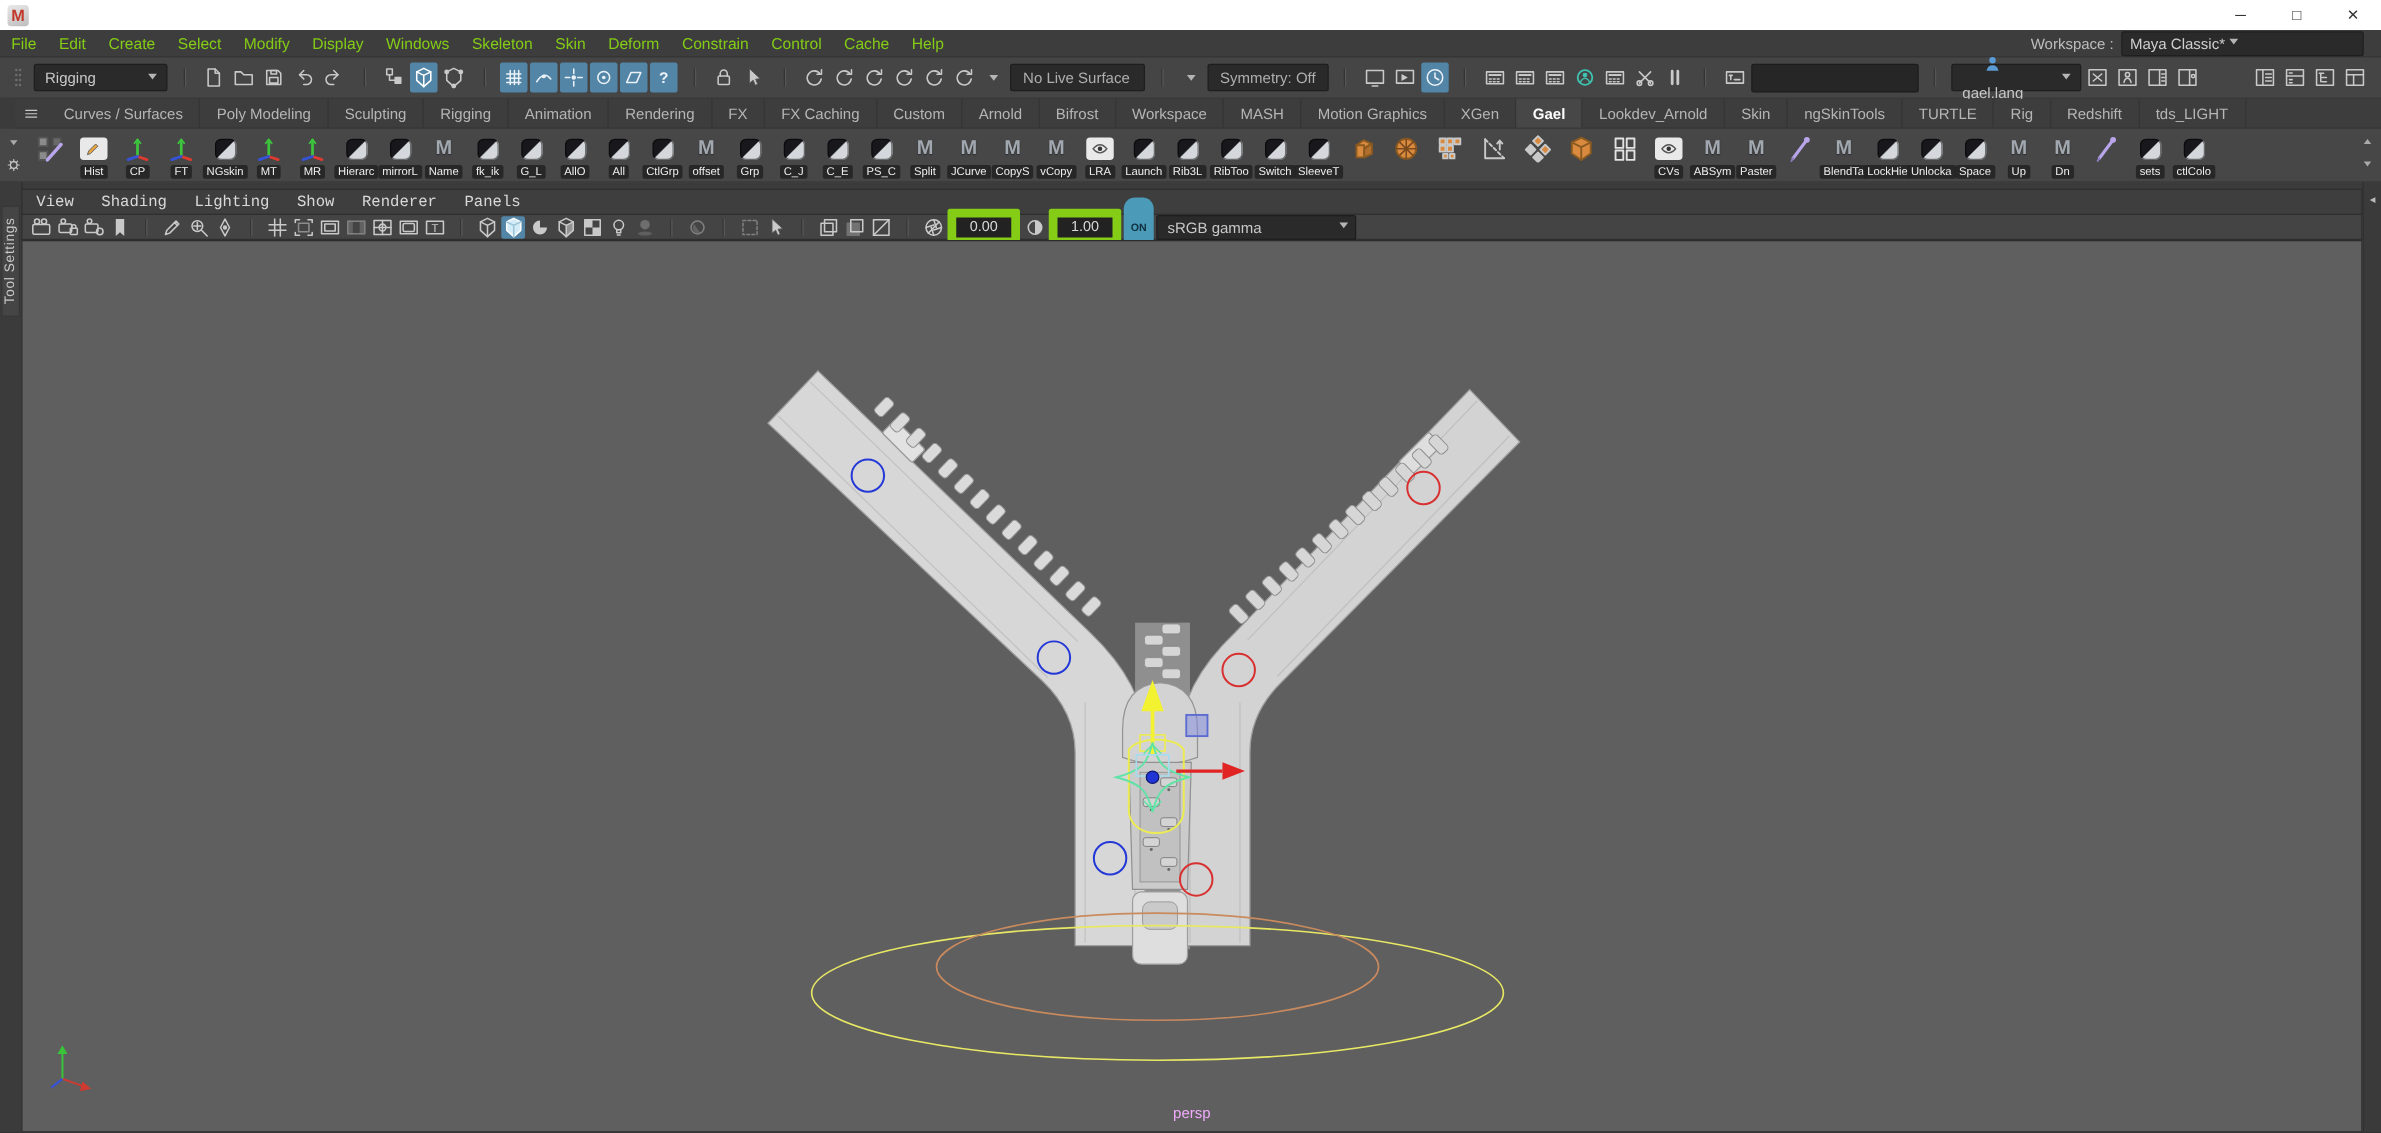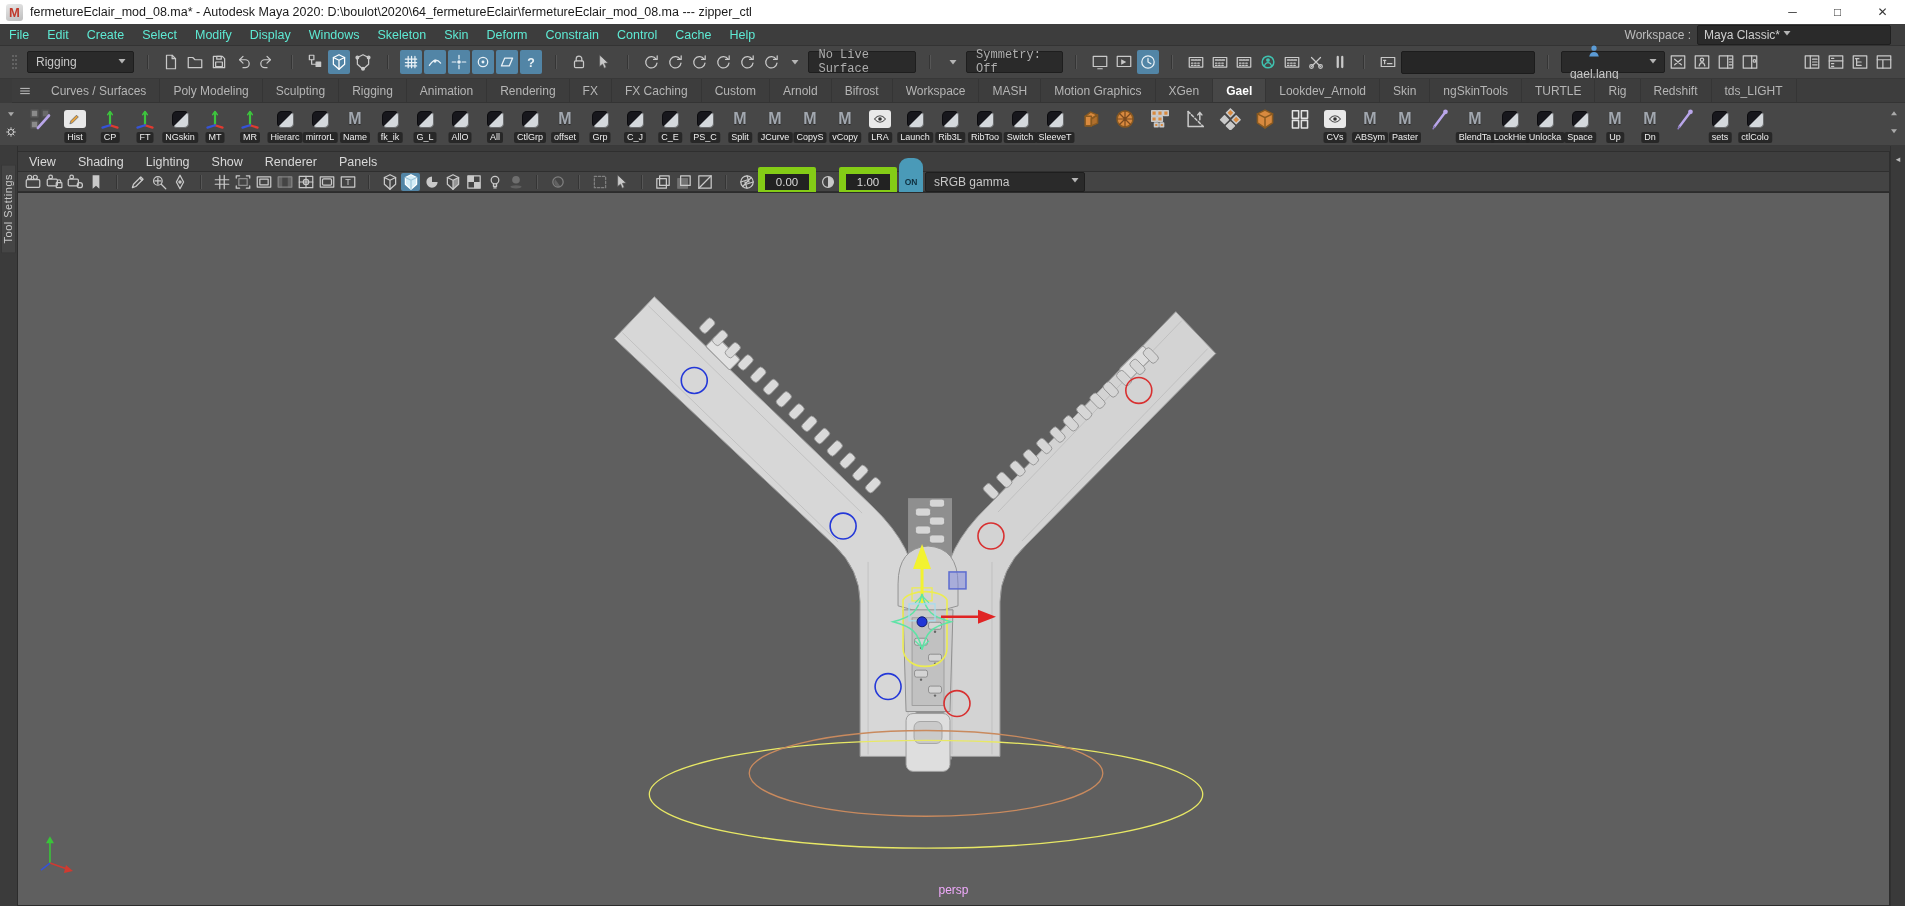--- a/index.html
+++ b/index.html
@@ -13,36 +13,36 @@
   .mayaM{width:17px;height:17px;border-radius:3px;background:linear-gradient(160deg,#e9e9e9,#bdbdbd);
          color:#c0392b;font-weight:800;font-size:13px;display:flex;align-items:center;justify-content:center;}
   .wtitle{font-size:12.5px;white-space:nowrap;}
   .winbtns{margin-left:auto;display:flex;height:100%;}
   .winbtn{width:45px;height:100%;display:flex;align-items:center;justify-content:center;
           color:#333;font-size:12px;cursor:default;}
   
   .menubar{left:0;top:24px;width:100%;height:22px;background:#3d3d3d;border-bottom:1px solid #333;
            display:flex;align-items:center;box-sizing:border-box;}
   .menus{display:flex;align-items:center;height:100%;}
-  .menu{padding:0 9px;height:100%;display:flex;align-items:center;color:#5eead4;font-size:12.5px;}
+  .menu{padding:0 9px;height:100%;display:flex;align-items:center;color:#84cc16;font-size:12.5px;}
   .wsarea{margin-left:auto;display:flex;align-items:center;gap:6px;padding-right:14px;color:#bdbdbd;}
   .wsdrop{width:180px;height:18px;background:#2a2a2a;border:1px solid #1f1f1f;border-radius:2px;
           display:flex;align-items:center;padding:0 6px;color:#cfcfcf;}
   
   .statusline{left:0;top:46px;width:100%;height:33px;background:#454545;border-bottom:1px solid #383838;
               display:flex;align-items:center;gap:2px;padding-left:3px;box-sizing:border-box;}
   .sicon{height:24px;min-width:20px;display:flex;align-items:center;justify-content:center;
          border-radius:2px;padding:0 1px;}
   .sicon.active{background:#5285a6;}
   .sicon svg{display:block;}
   .sdrop{height:20px;background:#2a2a2a;border:1px solid #1e1e1e;border-radius:2px;display:flex;
          align-items:center;justify-content:space-between;padding:0 4px 0 8px;color:#c8c8c8;gap:6px;}
   .menuset{width:112px;}
   .sfield{height:20px;background:#2a2a2a;border:1px solid #1e1e1e;border-radius:2px;display:flex;
-          align-items:center;padding:0 9px;color:#aeaeae;font-family:Liberation Mono, monospace;}
+          align-items:center;padding:0 9px;color:#aeaeae;}
   .sinput{width:128px;height:19px;background:#262626;border:1px solid #1c1c1c;border-radius:2px;
           color:#ddd;font-family:"Liberation Sans",sans-serif;}
   .sgroupA{margin-left:auto;display:flex;gap:2px;}
   .sgroupB{display:flex;gap:2px;margin:0 10px 0 38px;}
   
   .shelftabs{left:12px;top:79px;width:100%;height:24px;background:#3d3d3d;display:flex;align-items:center;
              border-bottom:1px solid #343434;box-sizing:border-box;text-align:right;}
   .minicol{display:flex;align-items:center;gap:3px;padding:0 5px;}
   .minibtn{width:16px;height:16px;display:flex;align-items:center;justify-content:center;color:#aaa;}
   .stab{height:100%;display:flex;align-items:center;padding:0 13px;color:#b5b5b5;font-size:12px;
@@ -67,21 +67,21 @@
   
   .leftstrip{left:0;top:146px;width:17px;bottom:0;background:#3b3b3b;border-right:1px solid #2f2f2f;}
   .tstab{position:absolute;top:18px;left:1px;width:15px;padding:9px 0;background:#454545;border-radius:0 0 0 0;
          color:#c8c8c8;font-size:11px;writing-mode:vertical-rl;transform:rotate(180deg);text-align:center;
          letter-spacing:.5px;border:1px solid #373737;box-sizing:border-box;}
   .rightstrip{right:0;top:146px;width:15px;bottom:0;background:#3a3a3a;border-left:1px solid #303030;
               display:flex;flex-direction:column;align-items:center;padding-top:8px;box-sizing:border-box;
               color:#bbb;font-size:9px;}
   .panel{left:17px;right:15px;top:146px;bottom:0;}
   .panelmenus{position:absolute;left:0;right:0;top:5px;height:21px;background:#3e3e3e;
-              border:1px solid #2f2f2f;display:flex;align-items:flex-end;box-sizing:border-box;}
+              border:1px solid #2f2f2f;display:flex;align-items:flex-end;box-sizing:border-box;font-family:Liberation Mono, monospace;}
   .pmenu{padding:0 11px;color:#d8d8d8;font-size:12.5px;}
   .vptoolbar{position:absolute;left:0;right:0;top:26px;height:20px;background:#444444;
              border:1px solid #2f2f2f;border-top:none;display:flex;align-items:center;gap:2px;
              padding-left:5px;box-sizing:border-box;}
   .vpicon{height:18px;min-width:19px;display:flex;align-items:center;justify-content:center;border-radius:2px;}
   .vpicon.active{background:#5285a6;}
   .vpicon.dim{opacity:.45;}
   .vpfield{width:44px;height:16px;background:#222;border:7px solid #84cc16;border-radius:2px;color:#d8d8d8;
            display:flex;align-items:center;justify-content:center;font-size:11.5px;}
   .onbadge{min-width:20px;height:16px;padding:16px 2px;border-radius:9px;background:#4a9ab8;color:#103040;
@@ -93,21 +93,20 @@
   .viewport svg{position:absolute;left:0;top:0;width:100%;height:100%;}
   .persp{position:absolute;left:50%;transform:translateX(-50%);bottom:8px;color:#f0abfc;font-size:12px;}
 </style>
 </head>
 <body>
 
 <div id="app">
 
   <div class="abs titlebar">
     <span class="mayaM">M</span>
-    <span class="wtitle">fermetureEclair_mod_08.ma* - Autodesk Maya 2020: D:\boulot\2020\64_fermetureEclair\fermetureEclair_mod_08.ma  ---  zipper_ctl</span>
     <span class="winbtns">
       <span class="winbtn">─</span>
       <span class="winbtn">□</span>
       <span class="winbtn">✕</span>
     </span>
   </div>
 
   <div class="abs menubar">
     <div class="menus">
 

